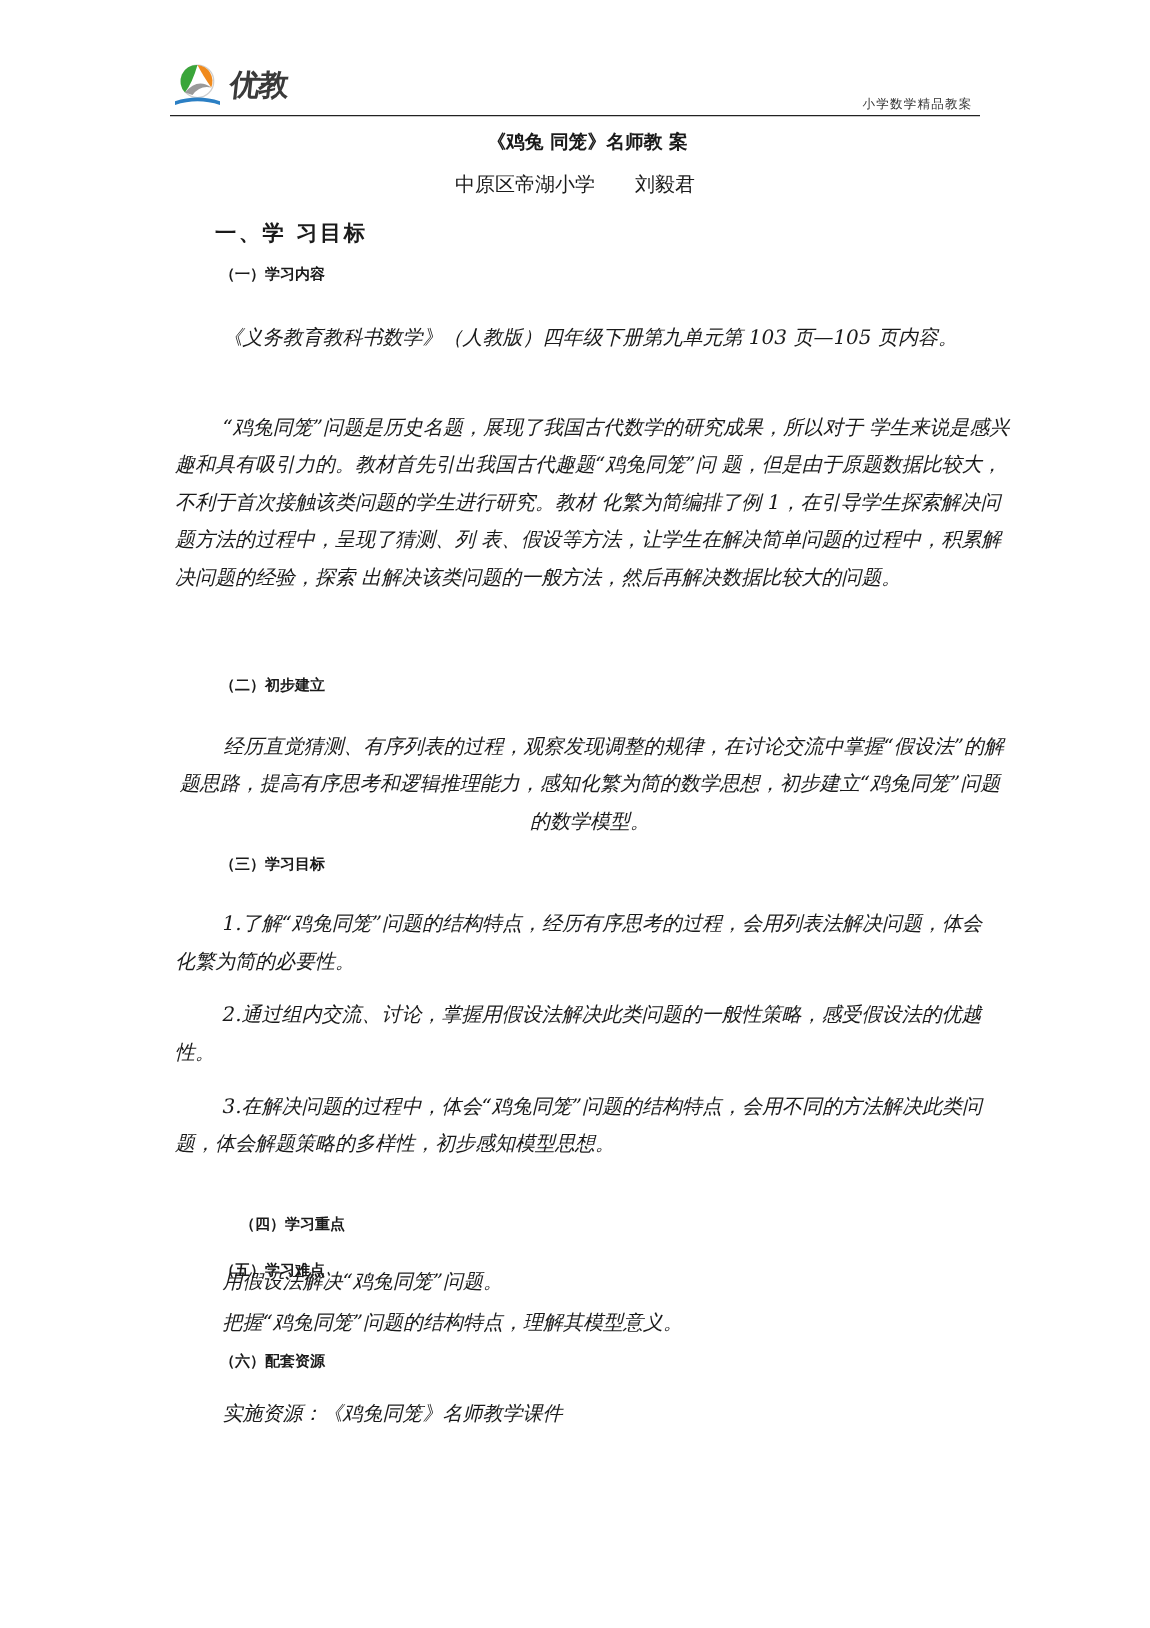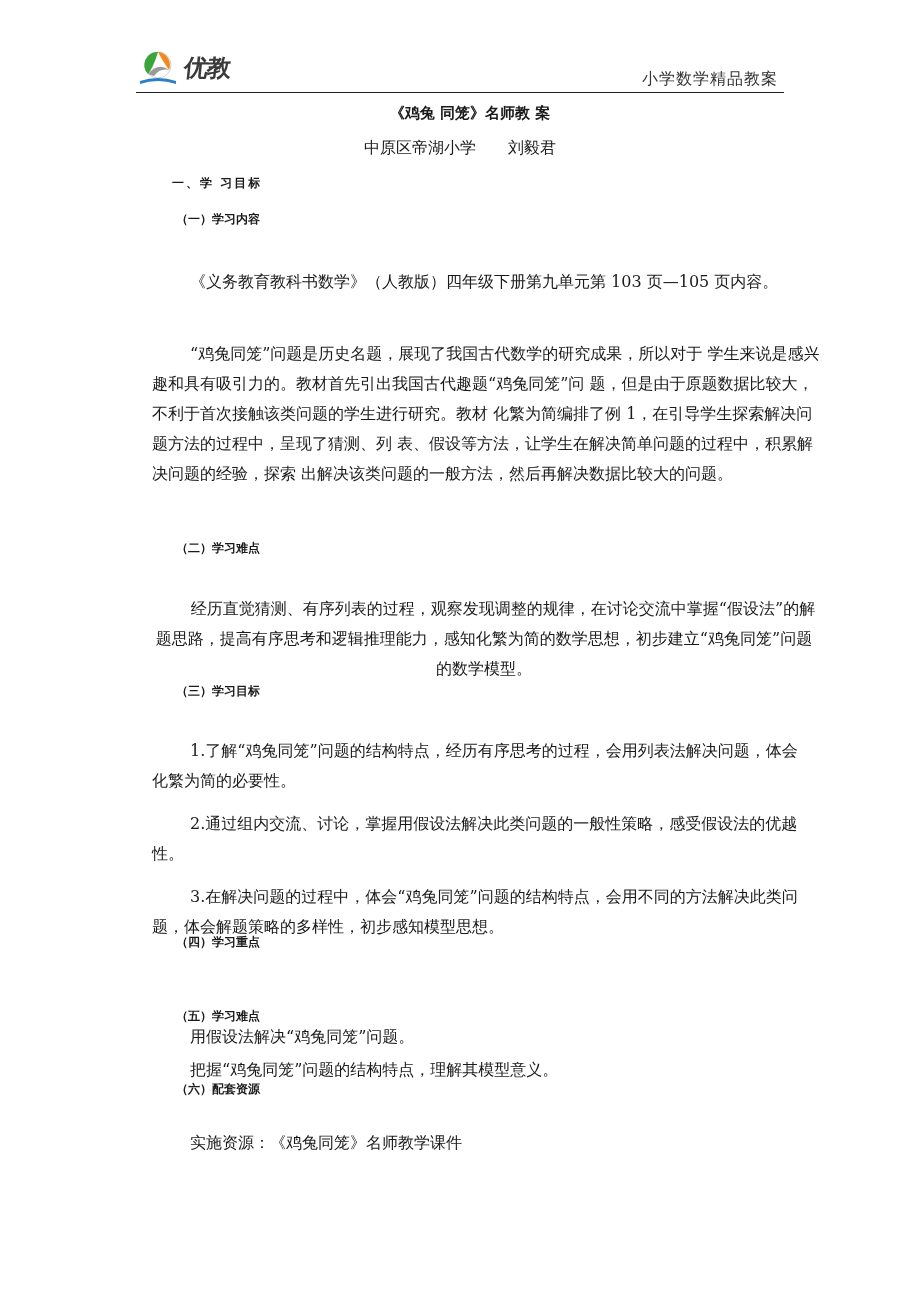--- a/index.html
+++ b/index.html
@@ -14,43 +14,43 @@
     }
     .logo { position: absolute; left: 0; top: 4px; height: 40px; display: flex; align-items: center; }
     .logo svg { display: block; }
     .logo-text {
       font-family: "DejaVu Sans", "Liberation Sans", sans-serif;
       font-weight: bold; font-size: 24px; color: #3a3a3a; margin-left: 4px; letter-spacing: -1px;
       transform: skewX(-6deg);
     }
     .header-right {
       position: absolute; right: 6px; bottom: 2px;
-      font-size: 16px; color: #333; letter-spacing: 1px; text-align: center;
+      font-size: 10px; color: #333; letter-spacing: 1px; text-align: center;
     }
     .doc-title {
       position: absolute; left: 0; width: 920px; top: 104px; text-align: center;
       font-family: "DejaVu Sans", "Liberation Sans", sans-serif;
       font-size: 15px; font-weight: bold; padding-left: 20px; box-sizing: border-box;
     }
     .doc-author {
       position: absolute; left: 0; width: 920px; top: 138px; text-align: center;
       font-size: 16px; box-sizing: border-box;
     }
     .h1 {
       position: absolute; left: 172px;
       font-family: "DejaVu Sans", "Liberation Sans", sans-serif;
-      font-size: 12px; font-weight: bold; letter-spacing: 2px;
+      font-size: 17px; font-weight: bold; letter-spacing: 2px;
     }
     .h2 {
       position: absolute; left: 176px;
       font-family: "DejaVu Sans", "Liberation Sans", sans-serif;
       font-size: 12px; font-weight: bold;
     }
     .para {
-      position: absolute; font-size: 16px; line-height: 30px; margin: 16px;
+      position: absolute; font-size: 16px; line-height: 30px; margin: 4px; font-style: italic;
     }
     .para.indent { text-indent: 38px; }
   </style>
 </head>
 <body>
 
 <div class="header">
   <div class="logo">
     <svg width="44" height="40" viewBox="0 0 44 40">
       <circle cx="22" cy="17" r="13" fill="#ffffff" stroke="#cfcfcf" stroke-width="1"></circle>
@@ -66,28 +66,28 @@
 
 <div class="doc-title">《鸡兔 同笼》名师教 案</div>
 <div class="doc-author">中原区帝湖小学　　刘毅君</div>
 
 <div class="h1" style="top:175px;">一、学 习目标</div>
 
 <div class="h2" style="top:211px;">（一）学习内容</div>
 <p class="para indent" style="left:136px; top:251px; width:650px;">《义务教育教科书数学》（人教版）四年级下册第九单元第 103 页—105 页内容。</p>
 <p class="para indent" style="left:136px; top:323px; width:668px;">“鸡兔同笼”问题是历史名题，展现了我国古代数学的研究成果，所以对于 学生来说是感兴趣和具有吸引力的。教材首先引出我国古代趣题“鸡兔同笼”问 题，但是由于原题数据比较大，不利于首次接触该类问题的学生进行研究。教材 化繁为简编排了例 1，在引导学生探索解决问题方法的过程中，呈现了猜测、列 表、假设等方法，让学生在解决简单问题的过程中，积累解决问题的经验，探索 出解决该类问题的一般方法，然后再解决数据比较大的问题。</p>
 
-<div class="h2" style="top:540px;">（二）学习难点</div>
+<div class="h2" style="top:540px;">（二）初步建立</div>
 <p class="para indent" style="left:136px; top:578px; width:664px;text-align:center;">经历直觉猜测、有序列表的过程，观察发现调整的规律，在讨论交流中掌握“假设法”的解题思路，提高有序思考和逻辑推理能力，感知化繁为简的数学思想，初步建立“鸡兔同笼”问题的数学模型。</p>
 
 <div class="h2" style="top:683px;">（三）学习目标</div>
 <p class="para indent" style="left:136px; top:720px; width:650px;">1.了解“鸡兔同笼”问题的结构特点，经历有序思考的过程，会用列表法解决问题，体会化繁为简的必要性。</p>
 <p class="para indent" style="left:136px; top:793px; width:650px;">2.通过组内交流、讨论，掌握用假设法解决此类问题的一般性策略，感受假设法的优越性。</p>
 <p class="para indent" style="left:136px; top:866px; width:650px;">3.在解决问题的过程中，体会“鸡兔同笼”问题的结构特点，会用不同的方法解决此类问题，体会解题策略的多样性，初步感知模型思想。</p>
 
-<div class="h2" style="top:934px;">（四）学习重点</div>
+<div class="h2" style="top:971px;margin-left:16px;">（四）学习重点</div>
 <p class="para" style="left:174px; top:1006px; width:620px;">用假设法解决“鸡兔同笼”问题。</p>
 
 <div class="h2" style="top:1008px;">（五）学习难点</div>
 <p class="para" style="left:174px; top:1039px; width:620px;">把握“鸡兔同笼”问题的结构特点，理解其模型意义。</p>
 
 <div class="h2" style="top:1081px;text-align:center;">（六）配套资源</div>
 <p class="para" style="left:174px; top:1112px; width:620px;">实施资源：《鸡兔同笼》名师教学课件</p>
 
 </body></html>

